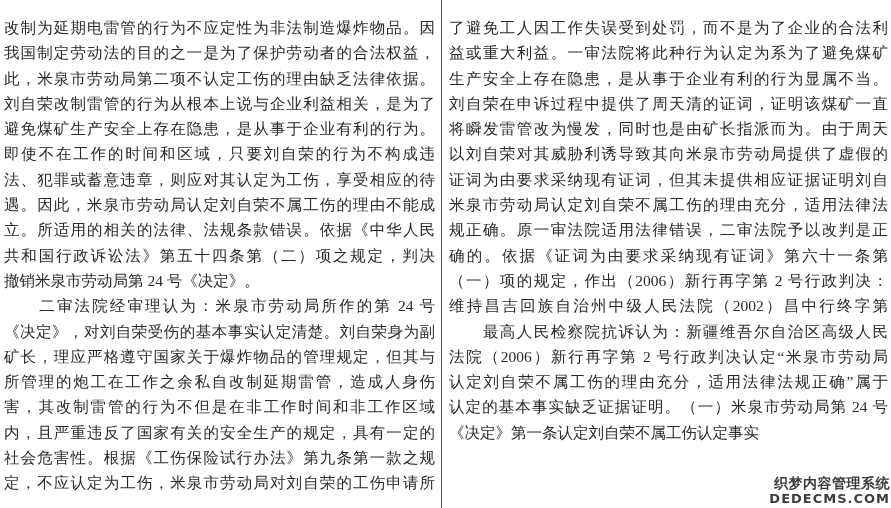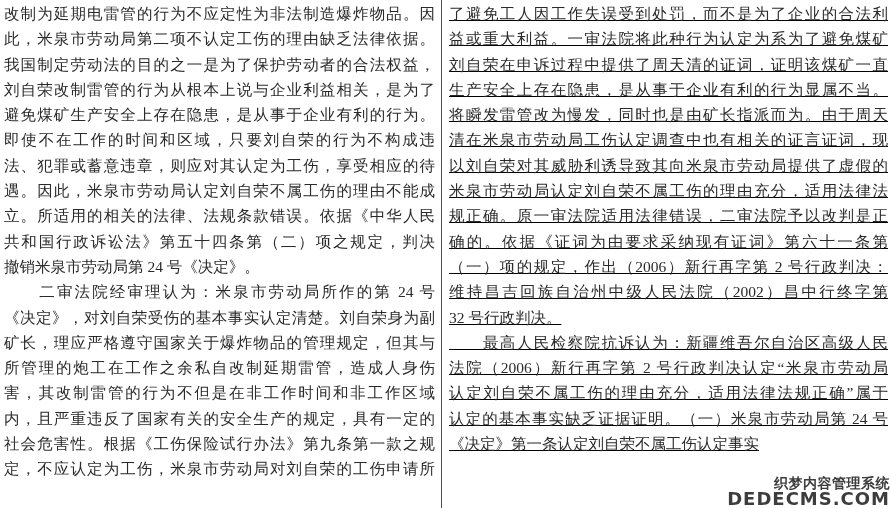--- a/index.html
+++ b/index.html
@@ -16,25 +16,25 @@
   .page {
     position: relative;
     width: 891px;
     height: 508px;
     background: var(--background, #ffffff);
   }
   .col {
     position: absolute;
     top: 0;
     height: 368px;
-    padding-top: 1px;
+    padding-top: 15px;
     box-sizing: border-box;
   }
   .col-left  { left: 4px;   width: 431px; }
-  .col-right { left: 449px; width: 439px; text-decoration: underline; }
+  .col-right { left: 449px; width: 439px; }
   .line {
     height: 25.3px;
     line-height: 25.3px;
     font-size: 15.5px;
     color: var(--text, #2a2a2a);
     text-align: justify;
     text-align-last: justify;
     text-justify: inter-character;
     overflow: hidden;
   }
@@ -57,41 +57,41 @@
     font-family: "DejaVu Sans", "Liberation Sans", sans-serif;
     font-weight: bold;
     color: var(--watermark, #3d3d3d);
     text-shadow:
       -1px -1px 0 #fff, 1px -1px 0 #fff,
       -1px  1px 0 #fff, 1px  1px 0 #fff,
       -1px  0   0 #fff, 1px  0   0 #fff,
        0   -1px 0 #fff, 0    1px 0 #fff;
   }
   .wm-cn { font-size: 14px; line-height: 17px; letter-spacing: 0.5px; }
-  .wm-en { font-size: 18px;   line-height: 14px; letter-spacing: 1px; }
+  .wm-en { font-size: 13px;   line-height: 14px; letter-spacing: 1px; }
   .footer-partial {
     position: absolute;
     left: 24px;
     bottom: -4px;
     height: 8px;
     overflow: hidden;
     font-size: 11px;
     color: #8a8a7a;
     letter-spacing: 11px;
   }
 </style>
 </head>
 <body>
 
 <div class="page">
 
   <div class="col col-left">
       <div class="line">改制为延期电雷管的行为不应定性为非法制造爆炸物品。因</div>
+      <div class="line">我国制定劳动法的目的之一是为了保护劳动者的合法权益，</div>
       <div class="line">此，米泉市劳动局第二项不认定工伤的理由缺乏法律依据。</div>
-      <div class="line">我国制定劳动法的目的之一是为了保护劳动者的合法权益，</div>
       <div class="line">刘自荣改制雷管的行为从根本上说与企业利益相关，是为了</div>
       <div class="line">避免煤矿生产安全上存在隐患，是从事于企业有利的行为。</div>
       <div class="line">即使不在工作的时间和区域，只要刘自荣的行为不构成违</div>
       <div class="line">法、犯罪或蓄意违章，则应对其认定为工伤，享受相应的待</div>
       <div class="line">遇。因此，米泉市劳动局认定刘自荣不属工伤的理由不能成</div>
       <div class="line">立。所适用的相关的法律、法规条款错误。依据《中华人民</div>
       <div class="line">共和国行政诉讼法》第五十四条第（二）项之规定，判决</div>
       <div class="line para-end">撤销米泉市劳动局第 24 号《决定》。</div>
       <div class="line">　　二审法院经审理认为：米泉市劳动局所作的第 24 号</div>
       <div class="line">《决定》，对刘自荣受伤的基本事实认定清楚。刘自荣身为副</div>
@@ -101,31 +101,30 @@
       <div class="line">内，且严重违反了国家有关的安全生产的规定，具有一定的</div>
       <div class="line">社会危害性。根据《工伤保险试行办法》第九条第一款之规</div>
       <div class="line">定，不应认定为工伤，米泉市劳动局对刘自荣的工伤申请所</div>
     </div>
 
   <div class="divider"></div>
 
   <div class="col col-right">
       <div class="line">了避免工人因工作失误受到处罚，而不是为了企业的合法利</div>
       <div class="line">益或重大利益。一审法院将此种行为认定为系为了避免煤矿</div>
+      <div class="line">生产安全上存在隐患，是从事于企业有利的行为显属不当。</div>
       <div class="line">刘自荣在申诉过程中提供了周天清的证词，证明该煤矿一直</div>
-      <div class="line">生产安全上存在隐患，是从事于企业有利的行为显属不当。</div>
       <div class="line">将瞬发雷管改为慢发，同时也是由矿长指派而为。由于周天</div>
-      <div class="line">清在米泉市劳动局工伤认定调查中也有相关的证言证词，现</div>
       <div class="line">以刘自荣对其威胁利诱导致其向米泉市劳动局提供了虚假的</div>
+      <div class="line">证词为由要求采纳现有证词，但其未提供相应证据证明刘自</div>
       <div class="line">米泉市劳动局认定刘自荣不属工伤的理由充分，适用法律法</div>
       <div class="line">规正确。原一审法院适用法律错误，二审法院予以改判是正</div>
       <div class="line">确的。依据《证词为由要求采纳现有证词》第六十一条第</div>
       <div class="line">（一）项的规定，作出（2006）新行再字第 2 号行政判决：</div>
       <div class="line">维持昌吉回族自治州中级人民法院（2002）昌中行终字第</div>
-      <div class="line para-end">32 号行政判决。</div>
       <div class="line">　　最高人民检察院抗诉认为：新疆维吾尔自治区高级人民</div>
       <div class="line">法院（2006）新行再字第 2 号行政判决认定“米泉市劳动局</div>
       <div class="line">认定刘自荣不属工伤的理由充分，适用法律法规正确”属于</div>
       <div class="line">认定的基本事实缺乏证据证明。（一）米泉市劳动局第 24 号</div>
       <div class="line para-end">《决定》第一条认定刘自荣不属工伤认定事实</div>
     </div>
 
   <div class="watermark">
     <div class="wm-cn">织梦内容管理系统</div>
     <div class="wm-en">DEDECMS.COM</div>

